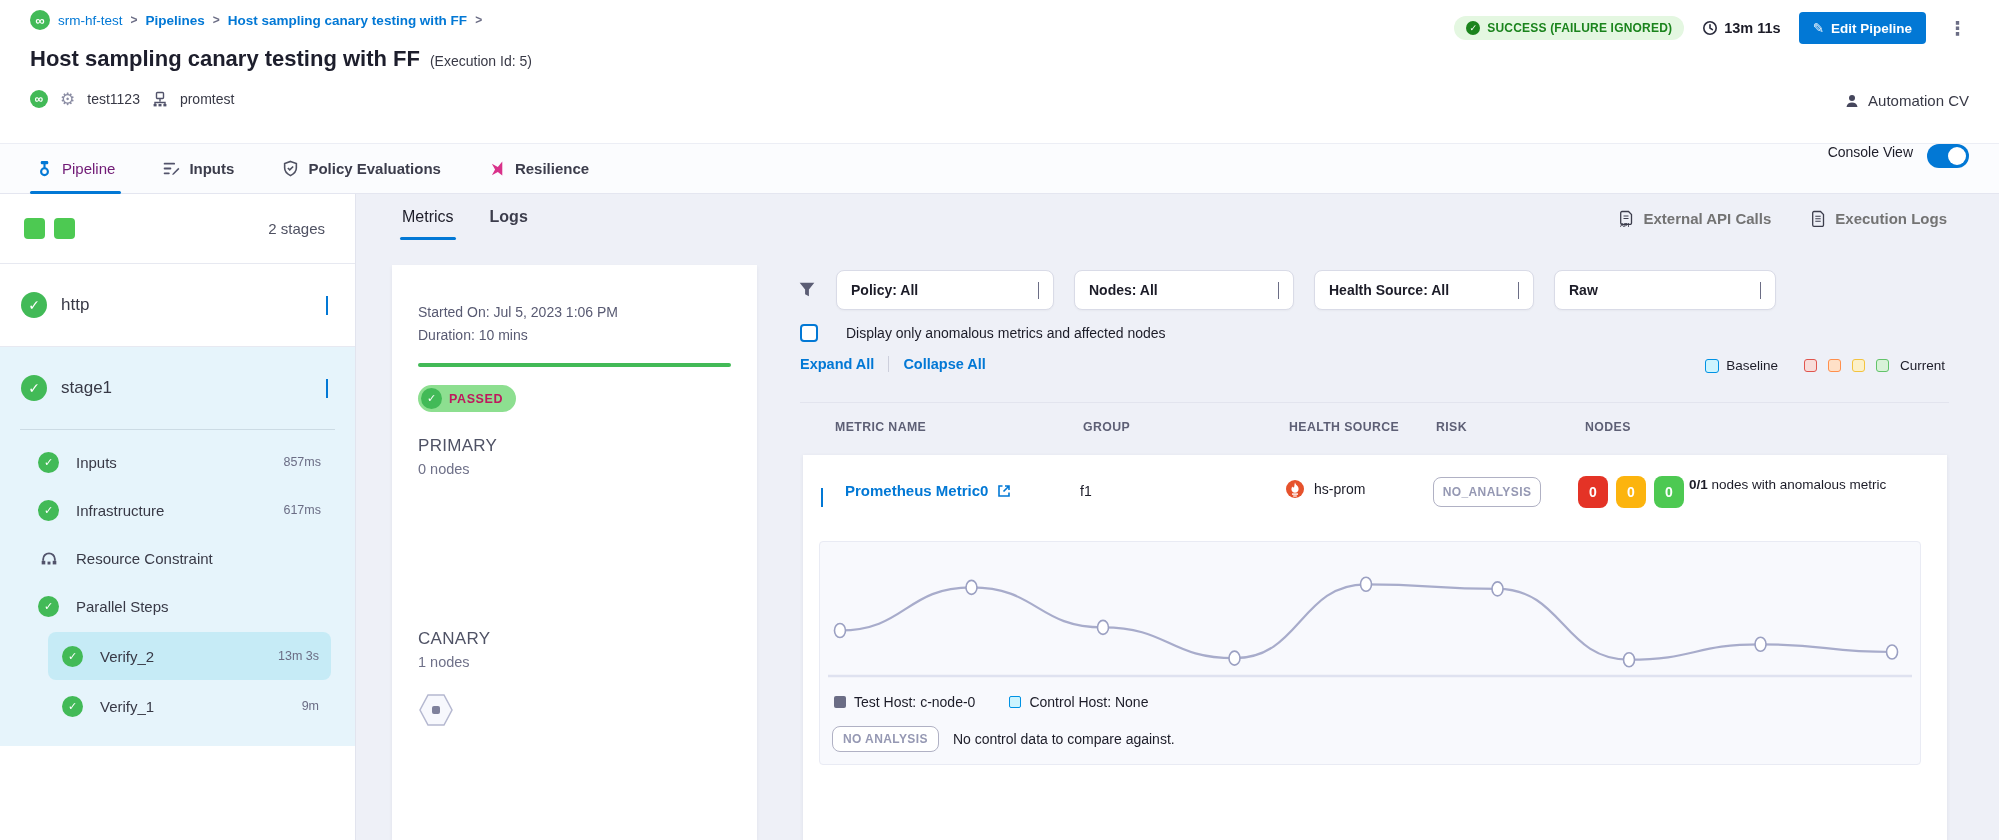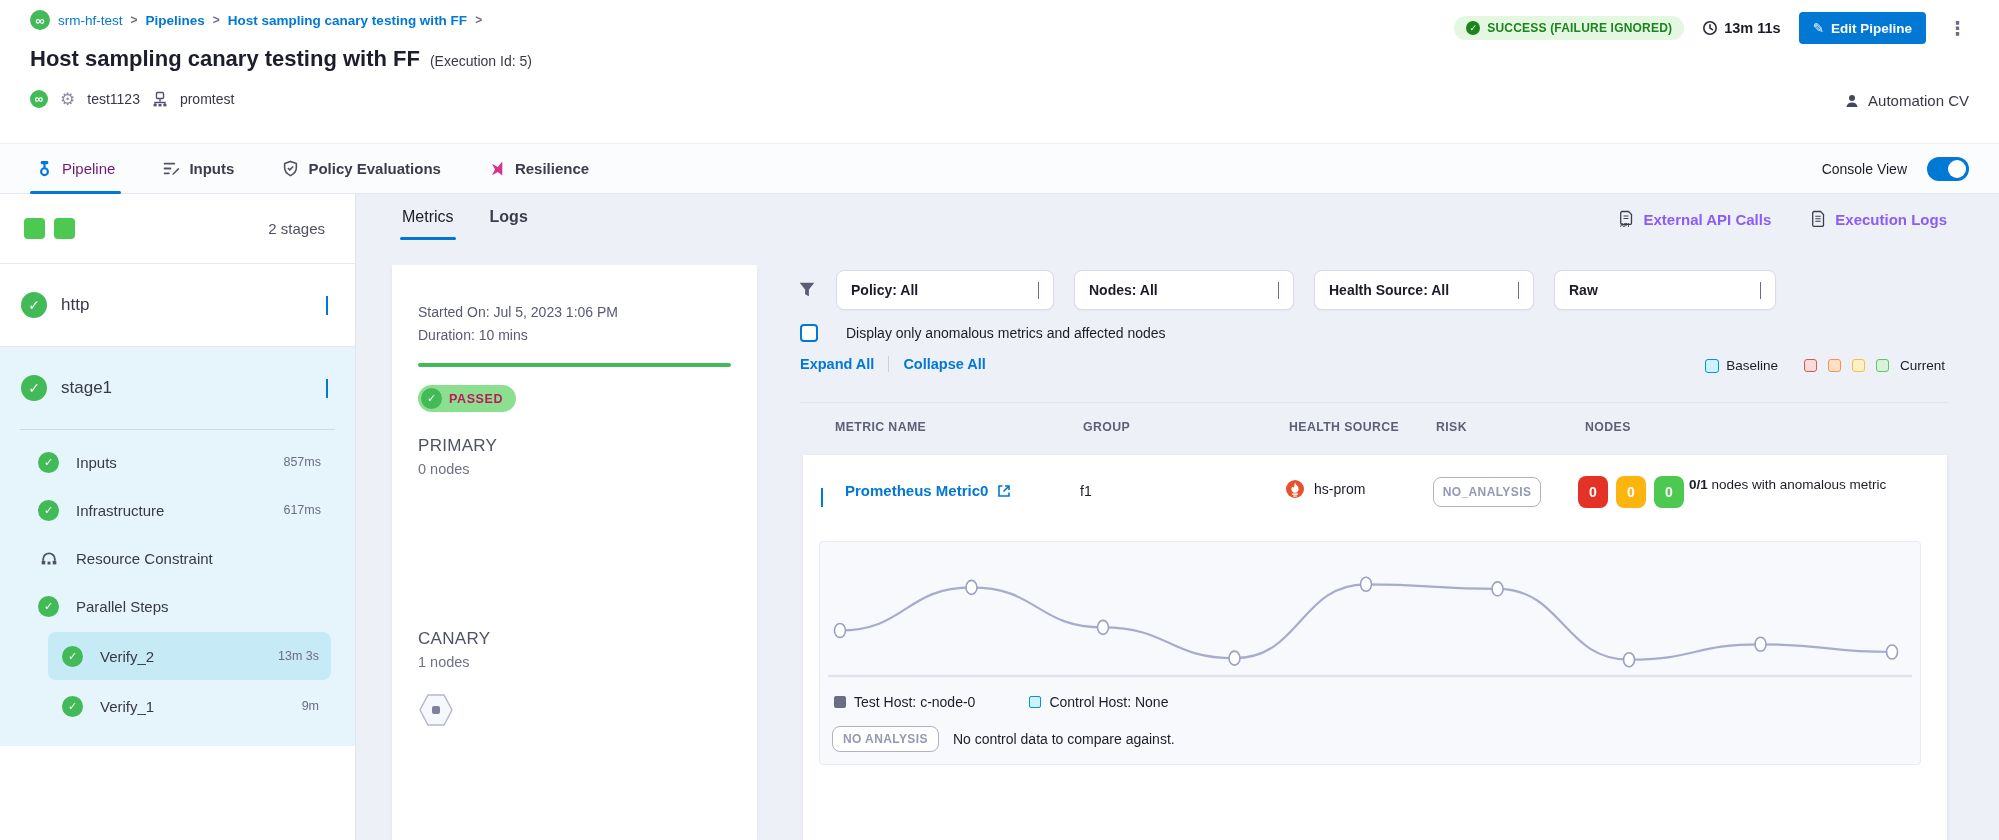--- a/index.html
+++ b/index.html
@@ -27,21 +27,21 @@
 .page-title{font-size:22px;font-weight:700;color:#1d1e2c}
 .exec-id{font-size:14px;color:#383946}
 .services-row{position:absolute;top:90px;left:30px;display:flex;align-items:center;gap:12px;font-size:14px;color:#383946}
 .gear{color:#8a8ca3;font-size:17px;line-height:1}
 .user-chip{position:absolute;top:92px;right:30px;display:flex;align-items:center;gap:8px;font-size:15px;color:#383946}
 
 .tabbar{position:absolute;top:143px;left:0;right:0;height:51px;background:#fbfcfe;border-top:1px solid #eceef5;border-bottom:1px solid #e4e6f0;display:flex;align-items:stretch;padding-left:30px}
 .tab{display:flex;align-items:center;gap:9px;padding:0 6px;margin-right:36px;position:relative;font-size:15px;font-weight:600;color:#3c3d4c;cursor:pointer}
 .tab.active{color:#701a75;font-weight:400}
 .tab.active::after{content:"";position:absolute;left:0;right:0;bottom:-1px;height:3px;background:#0278d5;border-radius:2px}
-.console-view{position:absolute;right:30px;top:0;height:100%;display:flex;align-items:center;gap:20px;font-size:14px;color:#1c1c28}
+.console-view{position:absolute;right:30px;top:0;height:100%;display:flex;gap:14px;font-size:14px;color:#1c1c28}
 .toggle{width:42px;height:24px;border-radius:12px;background:#0278d5;position:relative;cursor:pointer}
 .toggle .knob{position:absolute;top:3px;right:3px;width:18px;height:18px;border-radius:50%;background:#fff}
 
 .chev{width:10px;height:10px;border-right:2.5px solid #0278d5;border-bottom:2.5px solid #0278d5;transform:rotate(45deg);margin-top:-4px}
 .chev.up{transform:rotate(-135deg);margin-top:5px}
 .chev.sm{width:7px;height:7px;border-width:1.6px;border-color:#6b6d85;margin-top:-3px}
 .chk{border-radius:50%;background:#42ba57;color:#fff;display:inline-flex;align-items:center;justify-content:center;font-weight:700;flex:none}
 .s26{width:26px;height:26px;font-size:14px}
 .s21{width:21px;height:21px;font-size:11px}
 
@@ -71,21 +71,21 @@
 .passed{margin-top:18px;display:inline-flex;align-items:center;gap:7px;background:#8ddf90;border-radius:14px;padding:3px 13px 3px 3px}
 .passed .c{width:21px;height:21px;border-radius:50%;background:#42ba57;color:#fff;font-size:11px;font-weight:700;display:flex;align-items:center;justify-content:center}
 .passed .t{font-size:12.5px;font-weight:700;color:#be185d;letter-spacing:.6px}
 .grp-label{margin-top:24px;font-size:17px;color:#4f5265;letter-spacing:.3px}
 .grp-label.canary{margin-top:152px}
 .grp-nodes{margin-top:5px;font-size:14.5px;color:#6f7189}
 .hexwrap{margin-top:22px}
 
 .rpanel{position:absolute;top:194px;left:780px;right:0;bottom:0}
 .api-links{position:absolute;top:16px;right:52px;display:flex;gap:38px}
-.api-link{display:flex;align-items:center;gap:8px;font-size:15px;font-weight:700;color:#8b5cf6;cursor:pointer}
+.api-link{display:flex;align-items:flex-start;gap:8px;font-size:15px;font-weight:700;color:#737373;cursor:pointer}
 .filter-row{position:absolute;top:76px;left:18px;display:flex;align-items:center;gap:20px}
 .dropdown{height:40px;background:#fff;border:1px solid #d9dbe7;border-radius:8px;display:flex;align-items:center;padding:0 14px;font-size:14px;font-weight:600;color:#1c1c28;cursor:pointer;box-shadow:0 1px 2px rgba(40,41,61,.04)}
 .w218{width:218px}.w220{width:220px}.w222{width:222px}
 .anomaly-row{position:absolute;top:130px;left:20px;display:flex;align-items:center;gap:28px;font-size:14px;color:#1c1c28}
 .checkbox{width:18px;height:18px;border:2px solid #0278d5;border-radius:4px;background:#fff;cursor:pointer;flex:none}
 .expand-row{position:absolute;top:162px;left:20px;display:flex;align-items:center;gap:14px}
 .tlink{font-size:14.5px;font-weight:600;color:#0278d5;cursor:pointer}
 .vdiv{width:1px;height:16px;background:#cdcfdc}
 .legend-row{position:absolute;top:164px;right:54px;display:flex;align-items:center;gap:26px;font-size:13.5px;color:#1c1c28}
 .lg-item{display:flex;align-items:center;gap:7px}
@@ -105,21 +105,21 @@
 .m-group{position:absolute;left:277px;top:28px;font-size:14px;color:#1c1c28}
 .m-hs{position:absolute;left:482px;top:24px;display:flex;align-items:center;gap:9px;font-size:14px;color:#1c1c28}
 .m-risk{position:absolute;left:630px;top:22px;width:108px;height:30px;border:1px solid #b0b1c4;border-radius:8px;display:flex;align-items:center;justify-content:center;font-size:12px;font-weight:700;color:#9598b3;letter-spacing:.4px}
 .m-badges{position:absolute;left:775px;top:21px;display:flex;gap:8px}
 .risk-badge{width:30px;height:32px;border-radius:8px;color:#fff;font-size:14px;font-weight:700;display:flex;align-items:center;justify-content:center}
 .rb-r{background:#e43326}.rb-y{background:#fcb40e}.rb-g{background:#4dc952}
 .m-summary{position:absolute;left:886px;top:20px;width:280px;font-size:13.5px;line-height:19px;color:#1c1c28}
 .m-summary .b{font-weight:700}
 .chart-box{position:absolute;left:16px;right:26px;top:86px;height:224px;background:#f8f9fd;border:1px solid #e9ebf4;border-radius:4px}
 .chart-svg{position:absolute;left:6px;right:6px;top:6px;height:140px;width:calc(100% - 12px)}
-.c-legend{position:absolute;left:14px;top:152px;display:flex;gap:54px;font-size:14px;color:#1c1c28}
+.c-legend{position:absolute;left:14px;top:152px;display:flex;gap:34px;font-size:14px;color:#1c1c28}
 .c-legend .item{display:flex;align-items:center;gap:8px}
 .sq-test{width:12px;height:12px;border-radius:2px;background:#6b6d85}
 .sq-ctrl{width:12px;height:12px;border-radius:2px;background:#cdf4fe;border:1.5px solid #0092e4}
 .c-analysis{position:absolute;left:12px;top:184px;display:flex;align-items:center;gap:14px}
 .na-badge{height:26px;padding:0 10px;border:1.5px solid #b0b1c4;border-radius:8px;display:flex;align-items:center;font-size:12px;font-weight:700;color:#9598b3;letter-spacing:.4px;background:#fff}
 .na-note{font-size:14px;color:#1c1c28}
 </style>
 </head>
 <body>
 

